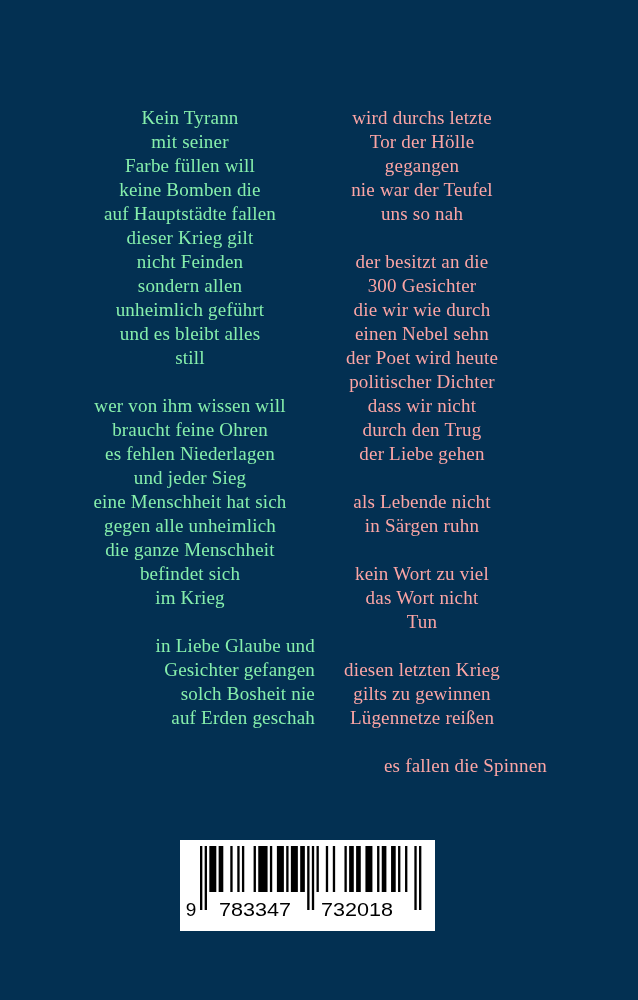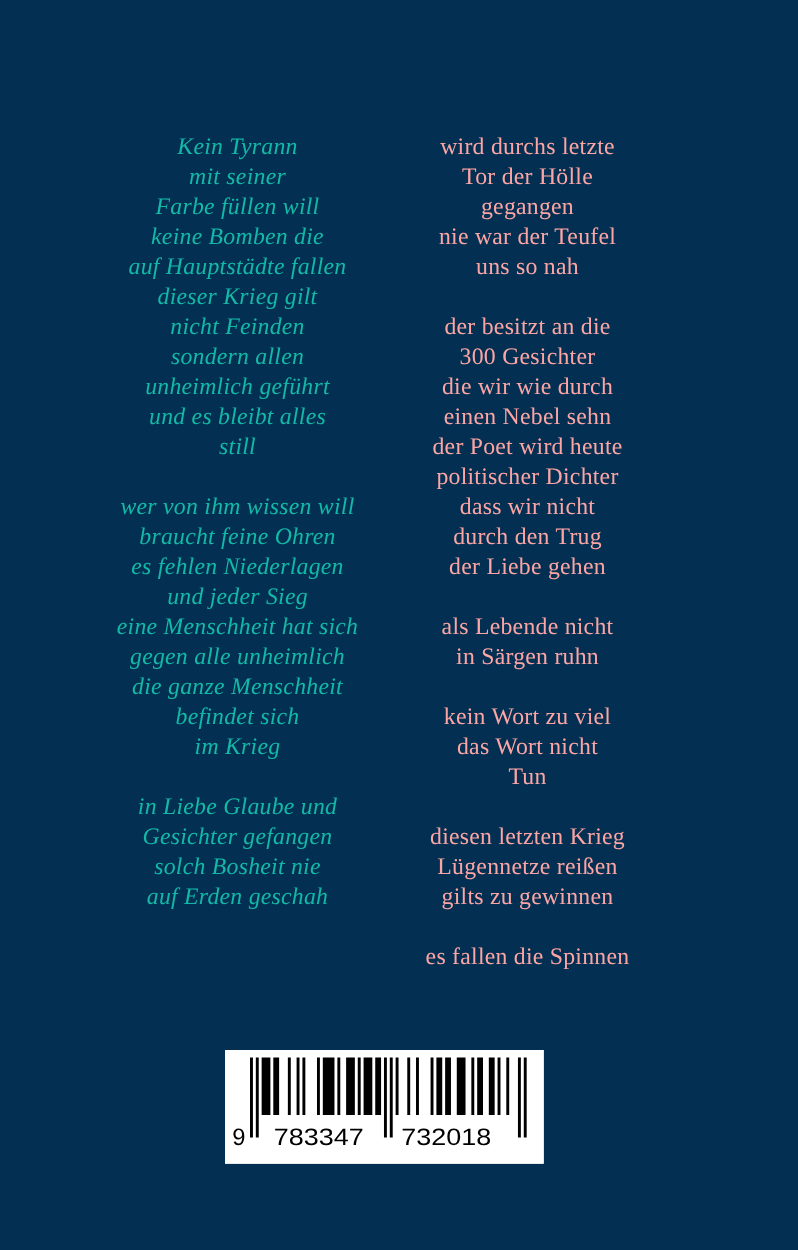--- a/index.html
+++ b/index.html
@@ -24,37 +24,37 @@
     width: 250px;
     font-size: 19px;
     line-height: 24px;
     text-align: center;
     color: #e4e9ea;
     letter-spacing: 0.2px;
   }
   .poem-col.left  { left: 65px;  }
   .poem-col.right { left: 297px; }
   .stanza { margin: 0 0 24px 0; padding: 0; }
-  .stanza:last-child { margin-bottom: 0; }
+  .stanza:last-child { margin-bottom: 0; text-align: right; }
   .poem-line { margin: 0; padding: 0; }
   .barcode-box {
     position: absolute;
     left: 180px;
     top: 840px;
     width: 255px;
     height: 91px;
     background: #ffffff;
   }
   .barcode-box svg { display: block; }
 </style>
 </head>
 <body style="background: rgb(3, 48, 82);">
 
 <div class="cover">
-  <div class="poem-col left" style="color: #14b8a6; font-style: italic;">
+  <div class="poem-col left" style="color: #86efac;">
       <div class="stanza">
         <div class="poem-line">Kein Tyrann</div>
         <div class="poem-line">mit seiner</div>
         <div class="poem-line">Farbe füllen will</div>
         <div class="poem-line">keine Bomben die</div>
         <div class="poem-line">auf Hauptstädte fallen</div>
         <div class="poem-line">dieser Krieg gilt</div>
         <div class="poem-line">nicht Feinden</div>
         <div class="poem-line">sondern allen</div>
         <div class="poem-line">unheimlich geführt</div>
@@ -102,22 +102,22 @@
         <div class="poem-line">als Lebende nicht</div>
         <div class="poem-line">in Särgen ruhn</div>
       </div>
       <div class="stanza">
         <div class="poem-line">kein Wort zu viel</div>
         <div class="poem-line">das Wort nicht</div>
         <div class="poem-line">Tun</div>
       </div>
       <div class="stanza">
         <div class="poem-line">diesen letzten Krieg</div>
+        <div class="poem-line">gilts zu gewinnen</div>
         <div class="poem-line">Lügennetze reißen</div>
-        <div class="poem-line">gilts zu gewinnen</div>
       </div>
       <div class="stanza">
         <div class="poem-line">es fallen die Spinnen</div>
       </div>
     </div>
   <div class="barcode-box">
       <svg width="255" height="91" viewBox="0 0 255 91">
         <rect x="0" y="0" width="255" height="91" fill="#ffffff"></rect>
         <rect x="20.00" y="6" width="2.33" height="64" fill="#000000"></rect>
         <rect x="24.66" y="6" width="2.33" height="64" fill="#000000"></rect>

